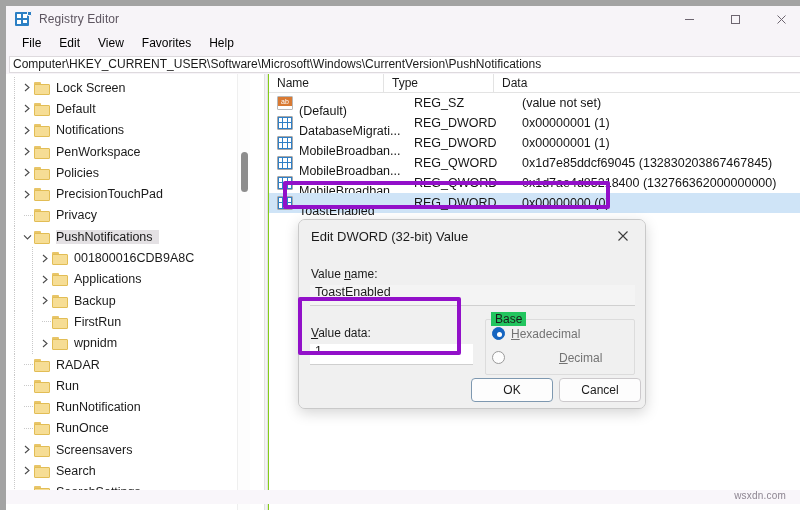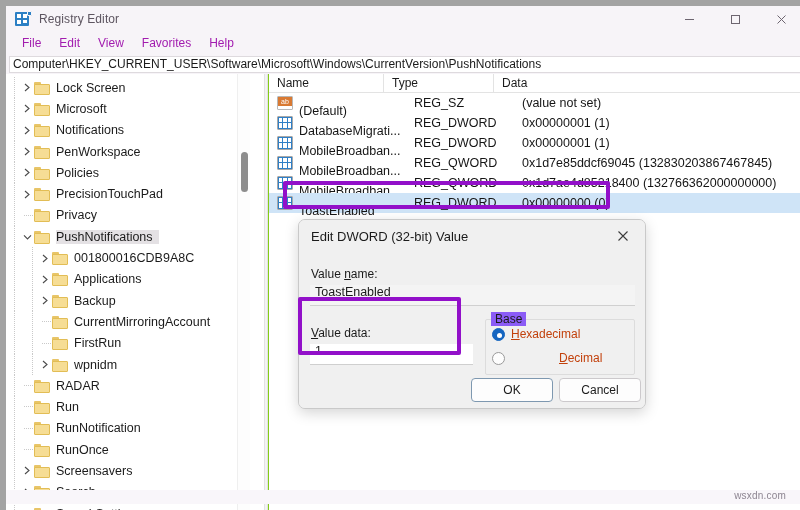--- a/index.html
+++ b/index.html
@@ -55,21 +55,21 @@
   }
   .wc svg { display: block; }
 
   
   .menubar {
     position: absolute; left: 0; top: 26px; width: 798px; height: 22px;
     background: #f7f4f8;
     display: flex; align-items: center; padding-left: 7px;
   }
   .menu-item {
-    font-size: 12px; color: #a21caf; padding: 2px 9px 3px 9px;
+    font-size: 12px; color: #000000; padding: 2px 9px 3px 9px;
   }
 
   
   .addressbar {
     position: absolute; left: 0; top: 48px; width: 798px; height: 20px;
     background: #f7f4f8;
     display: flex; align-items: center;
     padding: 0 3px;
   }
   .addr-input {
@@ -273,26 +273,26 @@
     font-size: 12.5px; color: #1b1b1b;
     padding-left: 5px;
   }
   .group {
     position: absolute; left: 186px; top: 66px; width: 150px; height: 56px;
     border: 1px solid #dcdcdc; border-radius: 2px;
     background: transparent;
   }
   .group-lab {
     position: absolute; left: 192px; top: 59px;
-    background: #8b5cf6; padding: 0 4px;
+    background: #22c55e; padding: 0 4px;
     font-size: 12px; color: #1b1b1b;
   }
   .radio {
-    position: absolute; display: flex; align-items: flex-end;
-    font-size: 12px; color: #c2410c;
+    position: absolute; display: flex; align-items: flex-start;
+    font-size: 12px; color: #737373;
   }
   .radio .dot {
     width: 13px; height: 13px; border-radius: 50%;
     border: 1px solid #9a9a9a; background: #fdfdfd;
     margin-right: 6px; position: relative; flex: 0 0 auto;
   }
   .radio.on .dot { background: #1565c0; border-color: #1565c0; }
   .radio.on .dot:after {
     content: ""; position: absolute; left: 3.5px; top: 3.5px;
     width: 5px; height: 5px; border-radius: 50%; background: #ffffff;
@@ -385,21 +385,21 @@
             <div class="dots" style="left: 8px;"></div>
             <span class="chev" style="margin-left: 14px;">
               <svg width="8" height="9" viewBox="0 0 8 9">
                 <path d="M2 1l4 3.5L2 8" fill="none" stroke="#4a4a4a" stroke-width="1.1"></path>
               </svg>
             </span>
             <span class="fold">
               <span class="tab"></span>
               <span class="body"></span>
             </span>
-            <span class="lbl">Microsoft</span>
+            <span class="lbl">Default</span>
           </div>
           <div class="tnode">
             <div class="dots" style="left: 8px;"></div>
             <span class="chev" style="margin-left: 14px;">
               <svg width="8" height="9" viewBox="0 0 8 9">
                 <path d="M2 1l4 3.5L2 8" fill="none" stroke="#4a4a4a" stroke-width="1.1"></path>
               </svg>
             </span>
             <span class="fold">
               <span class="tab"></span>
@@ -503,31 +503,20 @@
             <span class="chev" style="margin-left: 32px;">
               <svg width="8" height="9" viewBox="0 0 8 9">
                 <path d="M2 1l4 3.5L2 8" fill="none" stroke="#4a4a4a" stroke-width="1.1"></path>
               </svg>
             </span>
             <span class="fold">
               <span class="tab"></span>
               <span class="body"></span>
             </span>
             <span class="lbl">Backup</span>
-          </div>
-          <div class="tnode">
-            <div class="dots" style="left: 8px;"></div>
-            <div class="dots" style="left: 26px;"></div>
-            <div class="elbow" style="left: 36px;"></div>
-            <span class="chev" style="margin-left: 32px;"></span>
-            <span class="fold">
-              <span class="tab"></span>
-              <span class="body"></span>
-            </span>
-            <span class="lbl">CurrentMirroringAccount</span>
           </div>
           <div class="tnode">
             <div class="dots" style="left: 8px;"></div>
             <div class="dots" style="left: 26px;"></div>
             <div class="elbow" style="left: 36px;"></div>
             <span class="chev" style="margin-left: 32px;"></span>
             <span class="fold">
               <span class="tab"></span>
               <span class="body"></span>
             </span>

